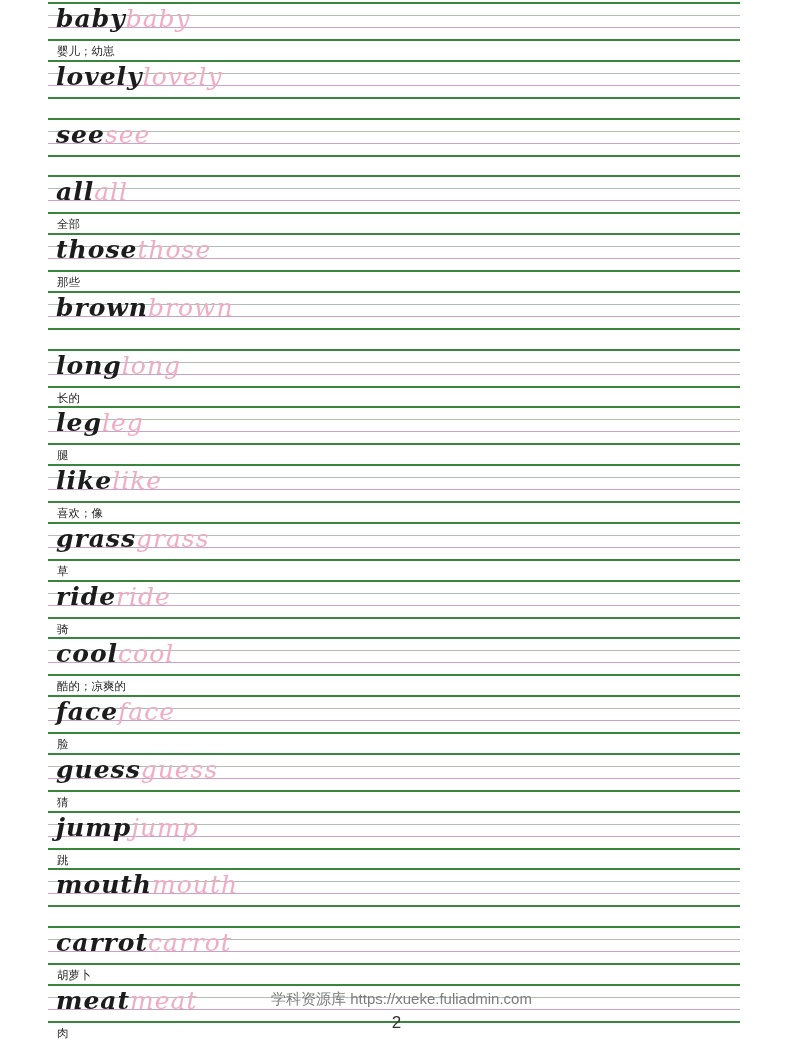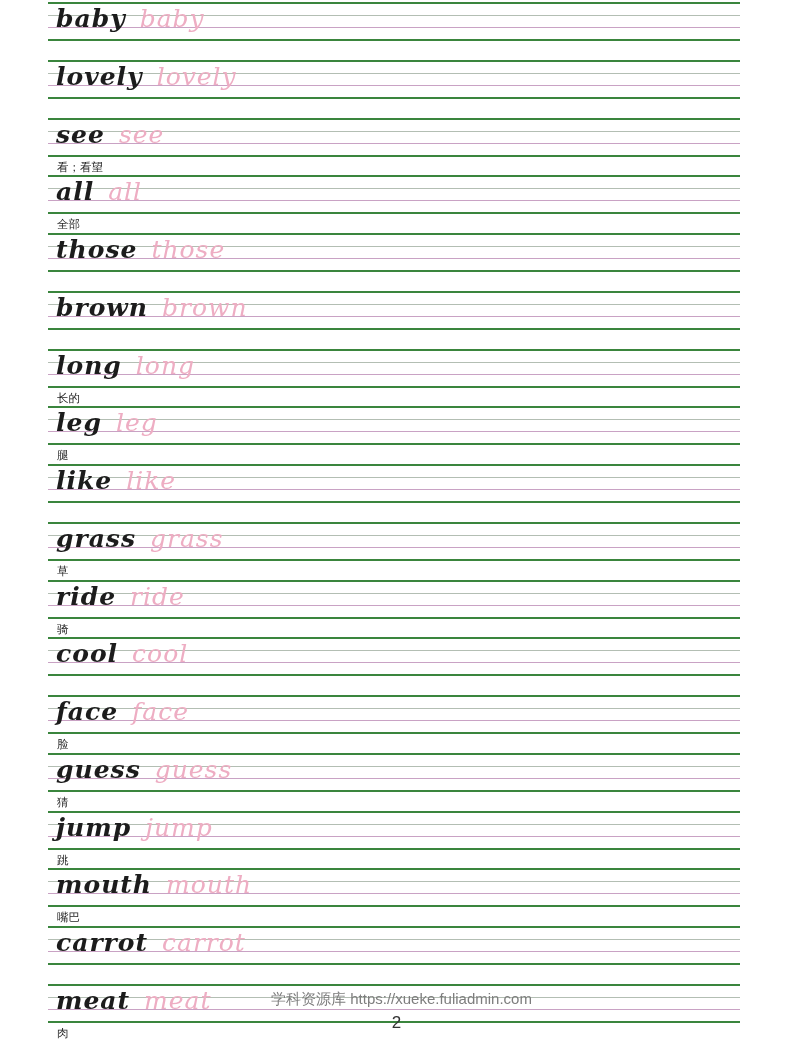--- a/index.html
+++ b/index.html
@@ -22,21 +22,21 @@
     border-top:2px solid var(--green,#3a853d);
     border-bottom:2px solid var(--green,#3a853d);
   }
   .gline{
     position:absolute;left:0;right:0;height:1px;
   }
   .gline.gray{ top:11px; background:var(--gray-line,#b3beb3); }
   .gline.purple{ top:23px; background:var(--purple-line,#c9a2c4); }
   .words{
     position:absolute;left:8px;top:2px;
-    display:flex;gap:14px;align-items:baseline;
+    display:flex;align-items:baseline;
     line-height:1;
     white-space:nowrap;
   }
   .word{
     font-family:"DejaVu Serif", serif;
     font-style:italic;font-weight:700;
     font-size:25px;
     color:var(--ink,#1c1c1c);
     letter-spacing:1px;
   }
@@ -79,20 +79,21 @@
   <div class="content">
   <div class="unit">
     <div class="guide">
       <div class="gline gray"></div>
       <div class="gline purple"></div>
       <div class="words">
         <span class="word">baby</span>
         <span class="trace">baby</span>
       </div>
     </div>
+    <div class="meaning">婴儿；幼崽</div>
   </div>
 
   <div class="unit">
     <div class="guide">
       <div class="gline gray"></div>
       <div class="gline purple"></div>
       <div class="words">
         <span class="word">lovely</span>
         <span class="trace">lovely</span>
       </div>
@@ -101,21 +102,20 @@
 
   <div class="unit">
     <div class="guide">
       <div class="gline gray"></div>
       <div class="gline purple"></div>
       <div class="words">
         <span class="word">see</span>
         <span class="trace">see</span>
       </div>
     </div>
-    <div class="meaning">看；看望</div>
   </div>
 
   <div class="unit">
     <div class="guide">
       <div class="gline gray"></div>
       <div class="gline purple"></div>
       <div class="words">
         <span class="word">all</span>
         <span class="trace">all</span>
       </div>
@@ -125,20 +125,21 @@
 
   <div class="unit">
     <div class="guide">
       <div class="gline gray"></div>
       <div class="gline purple"></div>
       <div class="words">
         <span class="word">those</span>
         <span class="trace">those</span>
       </div>
     </div>
+    <div class="meaning">那些</div>
   </div>
 
   <div class="unit">
     <div class="guide">
       <div class="gline gray"></div>
       <div class="gline purple"></div>
       <div class="words">
         <span class="word">brown</span>
         <span class="trace">brown</span>
       </div>
@@ -171,20 +172,21 @@
 
   <div class="unit">
     <div class="guide">
       <div class="gline gray"></div>
       <div class="gline purple"></div>
       <div class="words">
         <span class="word">like</span>
         <span class="trace">like</span>
       </div>
     </div>
+    <div class="meaning">喜欢；像</div>
   </div>
 
   <div class="unit">
     <div class="guide">
       <div class="gline gray"></div>
       <div class="gline purple"></div>
       <div class="words">
         <span class="word">grass</span>
         <span class="trace">grass</span>
       </div>
@@ -206,20 +208,21 @@
 
   <div class="unit">
     <div class="guide">
       <div class="gline gray"></div>
       <div class="gline purple"></div>
       <div class="words">
         <span class="word">cool</span>
         <span class="trace">cool</span>
       </div>
     </div>
+    <div class="meaning">酷的；凉爽的</div>
   </div>
 
   <div class="unit">
     <div class="guide">
       <div class="gline gray"></div>
       <div class="gline purple"></div>
       <div class="words">
         <span class="word">face</span>
         <span class="trace">face</span>
       </div>
@@ -253,32 +256,32 @@
 
   <div class="unit">
     <div class="guide">
       <div class="gline gray"></div>
       <div class="gline purple"></div>
       <div class="words">
         <span class="word">mouth</span>
         <span class="trace">mouth</span>
       </div>
     </div>
-    <div class="meaning">嘴巴</div>
   </div>
 
   <div class="unit">
     <div class="guide">
       <div class="gline gray"></div>
       <div class="gline purple"></div>
       <div class="words">
         <span class="word">carrot</span>
         <span class="trace">carrot</span>
       </div>
     </div>
+    <div class="meaning">胡萝卜</div>
   </div>
 
   <div class="unit">
     <div class="guide">
       <div class="gline gray"></div>
       <div class="gline purple"></div>
       <div class="words">
         <span class="word">meat</span>
         <span class="trace">meat</span>
       </div>

